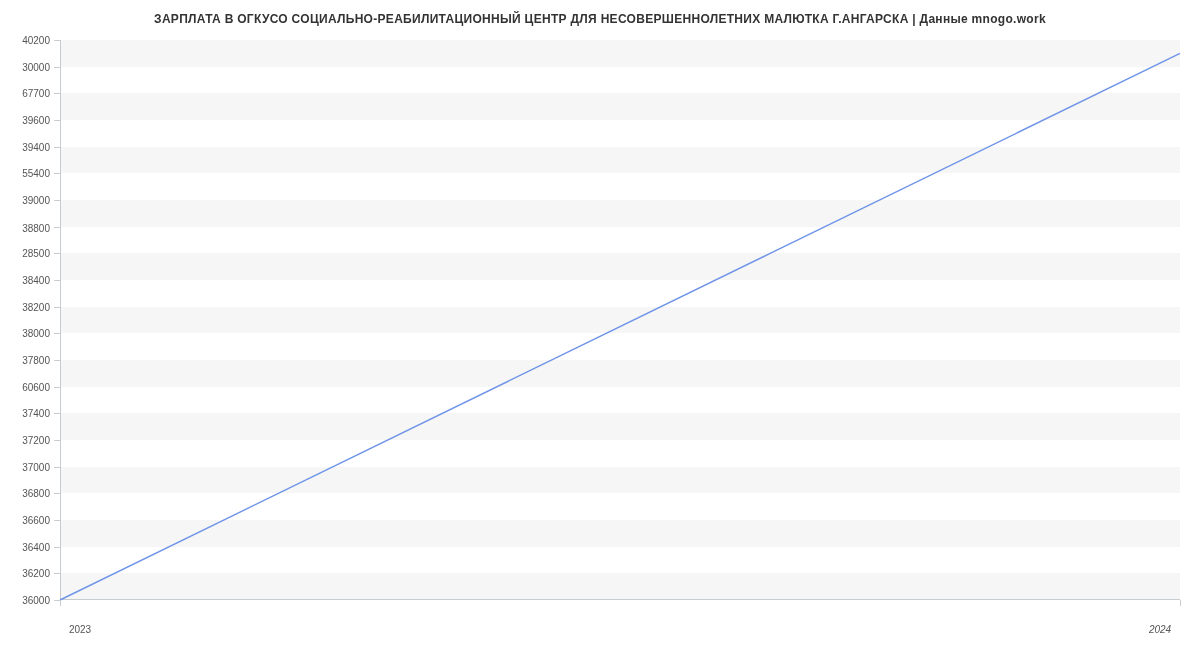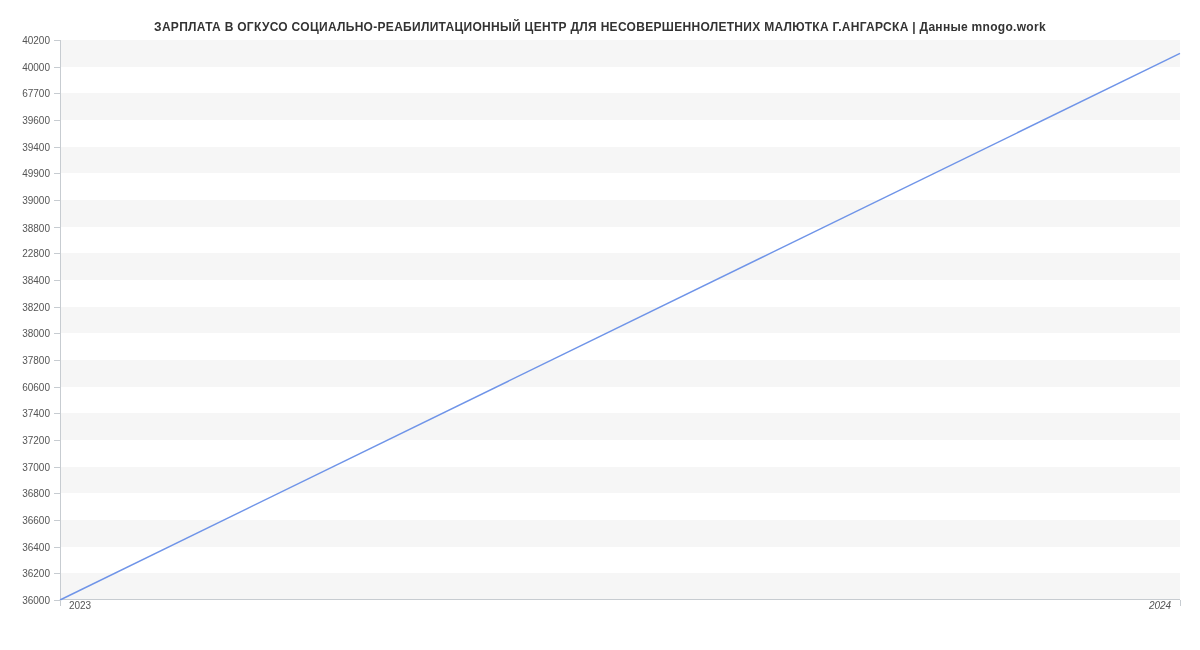--- a/index.html
+++ b/index.html
@@ -8,21 +8,21 @@
     width: 1200px;
     height: 650px;
     background: #ffffff;
     font-family: Verdana, Geneva, sans-serif;
     color: #333333;
   }
   .title {
     text-align: center;
     font-size: 12px;
     font-weight: bold;
-    padding-top: 20px;
+    padding-top: 12px;
     letter-spacing: 0.3px;
   }
   .chart {
     position: absolute;
     left: 60px;
     top: 40px;
     width: 1120px;
     height: 560px;
   }
   .plot-area {
@@ -73,21 +73,21 @@
     right: 100%;
     margin-right: 10px;
     font-size: 10px;
     color: #555;
     transform: translateY(-50%);
     white-space: nowrap;
   }
   .xlabel {
     position: absolute;
     top: 100%;
-    margin-top: 0;
+    margin-top: 24px;
     font-size: 10px;
     color: #555;
     transform: translateX(-50%);
     white-space: nowrap;
   }
   svg.line-layer {
     position: absolute;
     left: 0;
     top: 0;
     width: 100%;
@@ -143,35 +143,35 @@
       <div class="ylabel" style="top: 346.667px;">60600</div>
       <div class="tick-y" style="top: 320px;"></div>
       <div class="ylabel" style="top: 320px;">37800</div>
       <div class="tick-y" style="top: 293.333px;"></div>
       <div class="ylabel" style="top: 293.333px;">38000</div>
       <div class="tick-y" style="top: 266.667px;"></div>
       <div class="ylabel" style="top: 266.667px;">38200</div>
       <div class="tick-y" style="top: 240px;"></div>
       <div class="ylabel" style="top: 240px;">38400</div>
       <div class="tick-y" style="top: 213.333px;"></div>
-      <div class="ylabel" style="top: 213.333px;">22800</div>
+      <div class="ylabel" style="top: 213.333px;">28500</div>
       <div class="tick-y" style="top: 186.667px;"></div>
       <div class="ylabel" style="top: 188px;">38800</div>
       <div class="tick-y" style="top: 160px;"></div>
       <div class="ylabel" style="top: 160px; margin-left: 23px;">39000</div>
       <div class="tick-y" style="top: 133.333px;"></div>
-      <div class="ylabel" style="top: 133.333px;">49900</div>
+      <div class="ylabel" style="top: 133.333px;">55400</div>
       <div class="tick-y" style="top: 106.667px;"></div>
       <div class="ylabel" style="top: 106.667px;">39400</div>
       <div class="tick-y" style="top: 80px;"></div>
       <div class="ylabel" style="top: 80px;">39600</div>
       <div class="tick-y" style="top: 53.3333px;"></div>
       <div class="ylabel" style="top: 53.3333px;">67700</div>
       <div class="tick-y" style="top: 26.6667px;"></div>
-      <div class="ylabel" style="top: 26.6667px;">40000</div>
+      <div class="ylabel" style="top: 26.6667px;">30000</div>
       <div class="tick-y" style="top: 0px;"></div>
       <div class="ylabel" style="top: 0px;">40200</div>
       <div class="tick-x" style="left: 0px;"></div>
       <div class="xlabel" style="left: 20px;">2023</div>
       <div class="tick-x" style="left: 1120px;"></div>
       <div class="xlabel" style="left: 1100px; font-style: italic;">2024</div>
     </div>
 </div>
 
 </body></html>

